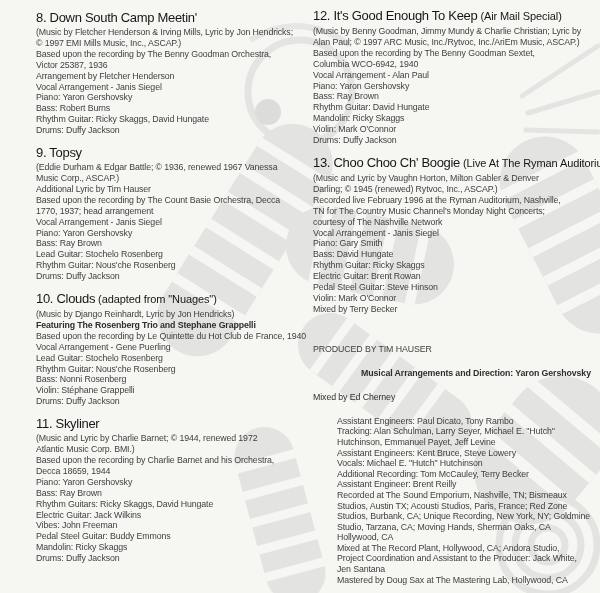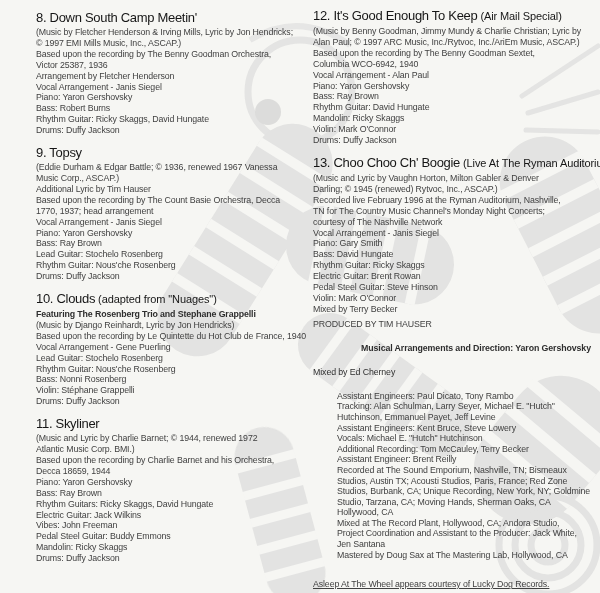--- a/index.html
+++ b/index.html
@@ -18,21 +18,21 @@
   .track-title{
     font-size:13px;font-weight:400;color:#161616;line-height:15px;
     letter-spacing:-0.3px;margin-bottom:2px;white-space:nowrap;
   }
   .track-suffix{font-size:11px;letter-spacing:-0.1px;}
   .track-line{
     font-size:8.8px;line-height:10.9px;letter-spacing:-0.12px;white-space:nowrap;
   }
   .bold{font-weight:700;color:#2e2e2e;}
   .prod-line{font-size:8.8px;line-height:11px;letter-spacing:-0.1px;white-space:nowrap;}
-  .produced{margin-top:4px;}
+  .produced{margin-top:29px;}
   .arrangements{margin-top:13px;font-weight:700;color:#2e2e2e;padding-left:48px;}
   .mixedby{margin-top:13px;font-weight:400;color:#2e2e2e;}
   .credits{margin-top:13px;margin-left:24px;}
   .credits .track-line{line-height:10.6px;}
   .footer-line{margin-top:19px;font-size:8.8px;letter-spacing:-0.12px;white-space:nowrap;text-decoration:underline;}
 </style>
 </head>
 <body>
 
 <div class="page">
@@ -145,22 +145,22 @@
         <div class="track-line">1770, 1937; head arrangement</div>
         <div class="track-line">Vocal Arrangement - Janis Siegel</div>
         <div class="track-line">Piano: Yaron Gershovsky</div>
         <div class="track-line">Bass: Ray Brown</div>
         <div class="track-line">Lead Guitar: Stochelo Rosenberg</div>
         <div class="track-line">Rhythm Guitar: Nous'che Rosenberg</div>
         <div class="track-line">Drums: Duffy Jackson</div>
       </div>
       <div class="track">
         <div class="track-title">10. Clouds<span class="track-suffix"> (adapted from "Nuages")</span></div>
+        <div class="track-line">(Music by Django Reinhardt, Lyric by Jon Hendricks)</div>
         <div class="track-line bold">Featuring The Rosenberg Trio and Stephane Grappelli</div>
-        <div class="track-line">(Music by Django Reinhardt, Lyric by Jon Hendricks)</div>
         <div class="track-line">Based upon the recording by Le Quintette du Hot Club de France, 1940</div>
         <div class="track-line">Vocal Arrangement - Gene Puerling</div>
         <div class="track-line">Lead Guitar: Stochelo Rosenberg</div>
         <div class="track-line">Rhythm Guitar: Nous'che Rosenberg</div>
         <div class="track-line">Bass: Nonni Rosenberg</div>
         <div class="track-line">Violin: Stéphane Grappelli</div>
         <div class="track-line">Drums: Duffy Jackson</div>
       </div>
       <div class="track">
         <div class="track-title">11. Skyliner</div>

